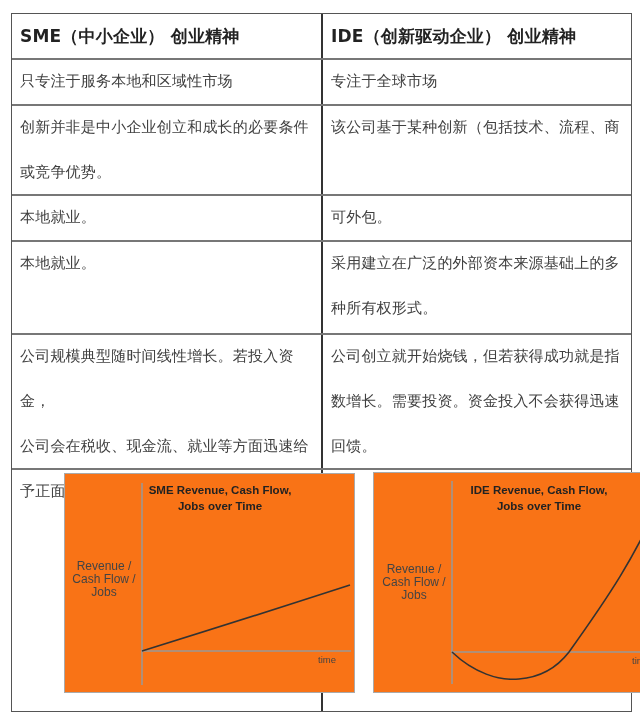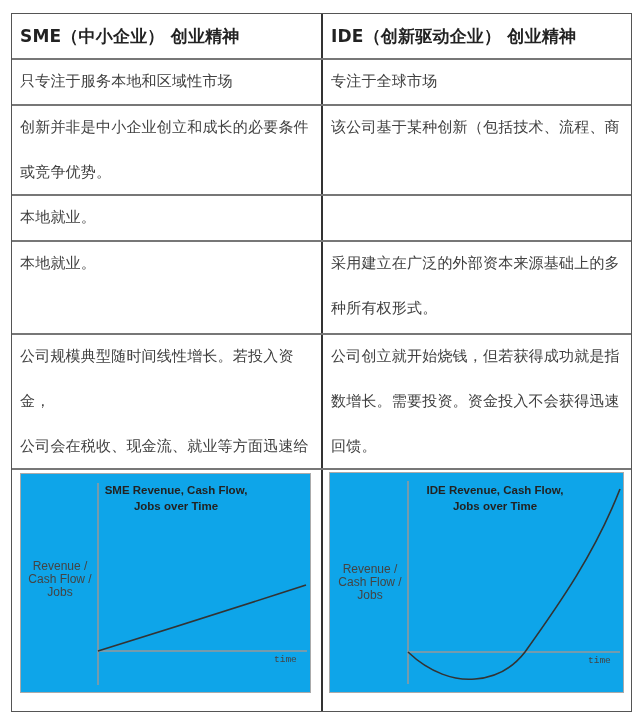--- a/index.html
+++ b/index.html
@@ -7,27 +7,27 @@
          font-family:"DejaVu Sans", sans-serif; color:#333; }
   .tbl { position:absolute; left:11px; top:13px; width:621px; height:699px;
          border:1.5px solid #555; box-sizing:border-box; }
   .vline { position:absolute; left:309px; top:0; width:1.5px; height:100%; background:#333; }
   .hline { position:absolute; left:0; width:100%; height:1.5px; background:#777; }
   .cell { position:absolute; box-sizing:border-box; padding:0 8px; font-size:15px; color:#404040;
           line-height:45px; letter-spacing:0.2px; }
   .cell.head { font-weight:bold; font-size:17px; color:#222; line-height:45px; }
   .left { left:0; width:309px; }
   .right { left:311px; width:308px; }
-  .chart { position:absolute; border:1.5px solid #aaa; box-sizing:border-box; background:#0ea5e9; }
+  .chart { position:absolute; border:1.5px solid #aaa; box-sizing:border-box; background:#f97316;margin-left:44px; }
   .chart svg { position:absolute; left:0; top:0; }
   .ctitle { position:absolute; text-align:center; font-weight:bold; font-size:11.5px;
             line-height:16px; color:#222; font-family:"Liberation Sans", sans-serif; }
   .ylab { position:absolute; text-align:center; font-size:12px; line-height:13px; color:#444;
           font-family:"Liberation Sans", sans-serif; }
-  .xlab { position:absolute; font-size:9.5px; color:#444; font-family:Liberation Mono, monospace; }
+  .xlab { position:absolute; font-size:9.5px; color:#444; font-family:Liberation Sans, sans-serif; }
 </style>
 </head>
 <body>
 
 <div class="tbl">
   <div class="vline"></div>
   <div class="hline" style="top:44px"></div>
   <div class="hline" style="top:90px"></div>
   <div class="hline" style="top:180px"></div>
   <div class="hline" style="top:226px"></div>
@@ -42,20 +42,21 @@
     <div>创新并非是中小企业创立和成长的必要条件</div>
     <div>或竞争优势。</div>
   </div>
 
   <div class="cell right" style="top:45px">专注于全球市场</div>
   <div class="cell right" style="top:91px">
     <div>该公司基于某种创新（包括技术、流程、商</div>
   </div>
 
   <div class="cell left" style="top:181px">本地就业。</div>
+  <div class="cell right" style="top:181px">可外包。</div>
 
   <div class="cell left" style="top:227px">
     <div>本地就业。</div>
   </div>
   <div class="cell left" style="top:320px">
     <div>公司规模典型随时间线性增长。若投入资金，</div>
     <div>公司会在税收、现金流、就业等方面迅速给</div>
     <div>予正面回馈。</div>
   </div>
 

